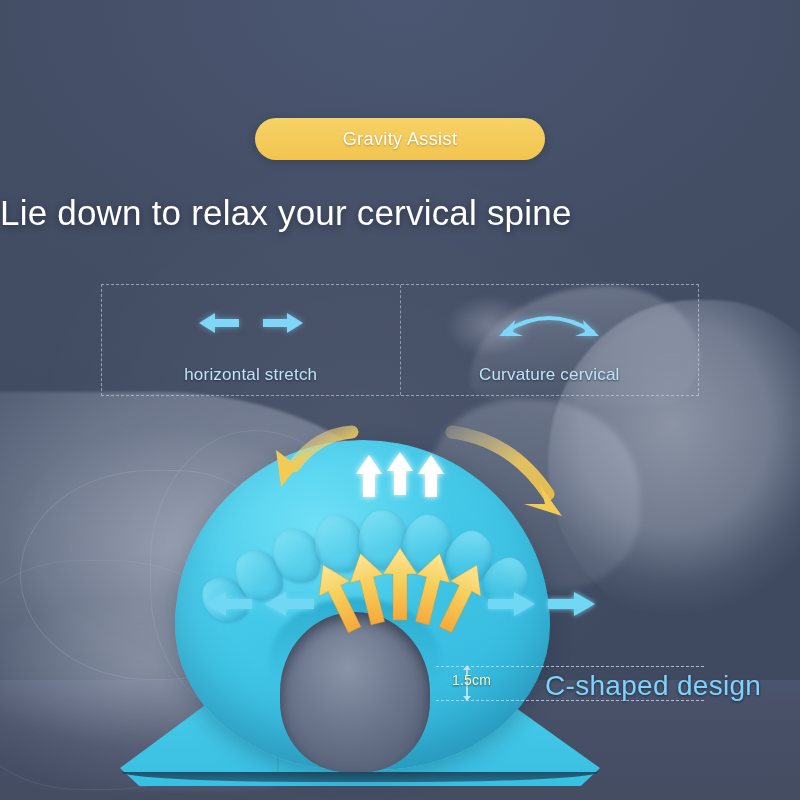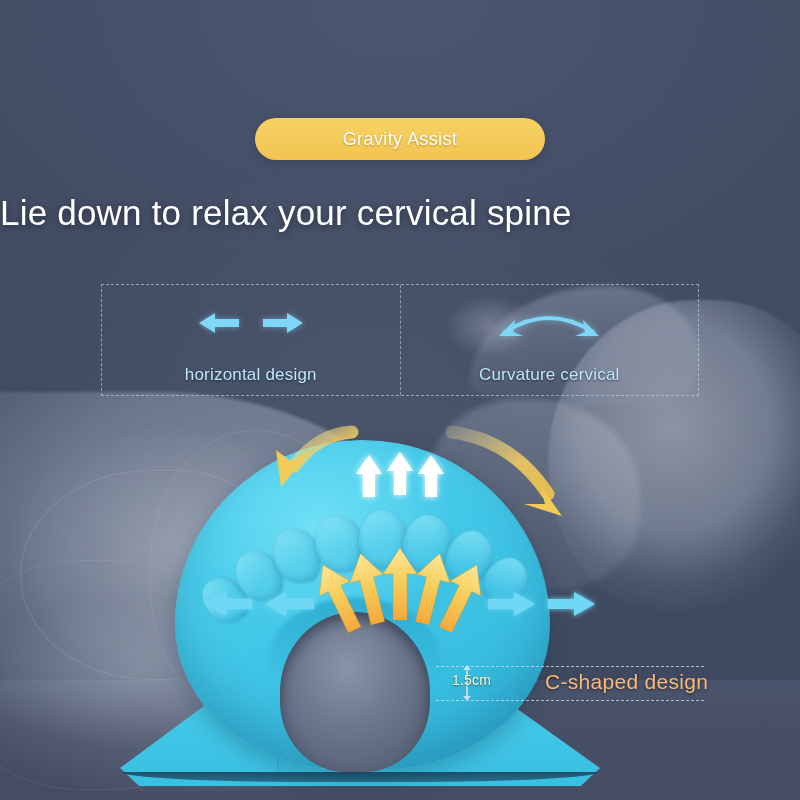--- a/index.html
+++ b/index.html
@@ -211,21 +211,21 @@
   }
   .dim-arrow::before{ top:-1px; border-bottom:5px solid rgba(205,226,244,.9); }
   .dim-arrow::after{ bottom:-1px; border-top:5px solid rgba(205,226,244,.9); }
   .dim-label{
     position:absolute; left:452px; top:672px;
     font-size:14px; color:#fef9c3; letter-spacing:.2px;
     text-shadow:0 1px 2px rgba(12,22,36,.6);
   }
   .cshape-label{
     position:absolute; left:545px; top:670px;
-    font-size:21px; color:#fdba74; letter-spacing:.3px;
+    font-size:28px; color:#7dd3fc; letter-spacing:.3px;
     text-shadow:0 1px 3px rgba(12,22,36,.65);
   }
 </style>
 </head>
 <body>
 
 <div id="stage">
 
   <div class="bg-base"></div>
   <div class="bg-vignette"></div>
@@ -252,21 +252,21 @@
 
     <div class="feat-cell">
       <div class="feat-icon">
         <svg width="108" height="26" viewBox="0 0 108 26" class="cy">
           <g fill="#7fd6f7">
             <path d="M2 13 L18 3 L18 9 L42 9 L42 17 L18 17 L18 23 Z"></path>
             <path d="M106 13 L90 3 L90 9 L66 9 L66 17 L90 17 L90 23 Z"></path>
           </g>
         </svg>
       </div>
-      <div class="feat-label">horizontal design</div>
+      <div class="feat-label">horizontal stretch</div>
     </div>
 
     <div class="feat-cell">
       <div class="feat-icon">
         <svg width="112" height="34" viewBox="0 0 112 34" class="cy">
           <path d="M12 26 Q56 -2 100 26" stroke="#7fd6f7" stroke-width="4" fill="none" stroke-linecap="round"></path>
           <path d="M6 30 L22 14 L20 26 L30 30 Z" fill="#7fd6f7"></path>
           <path d="M106 30 L90 14 L92 26 L82 30 Z" fill="#7fd6f7"></path>
         </svg>
       </div>

